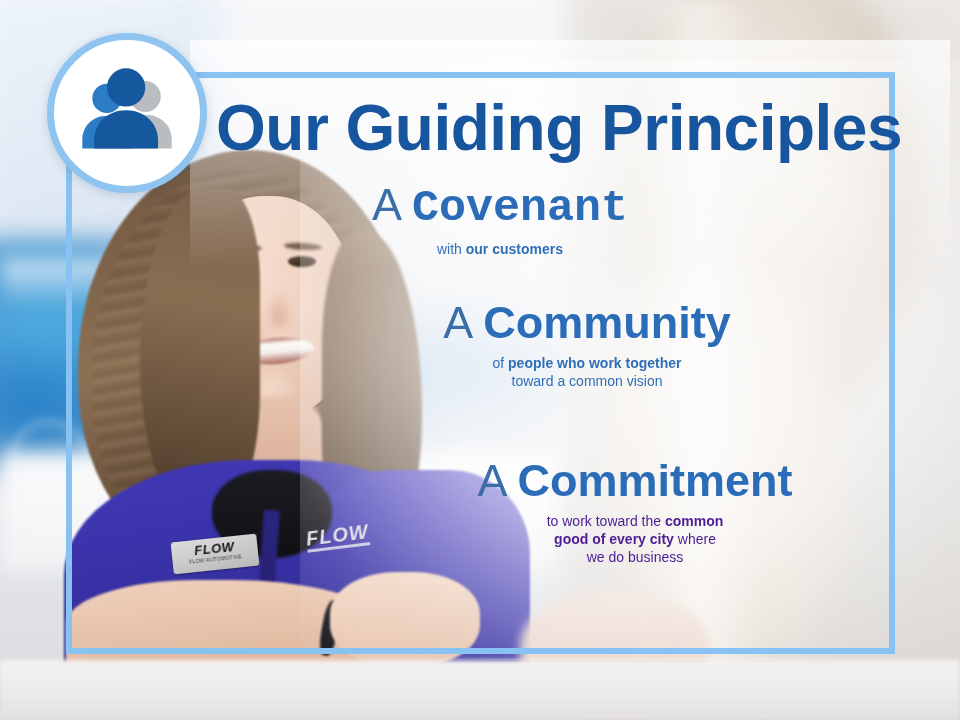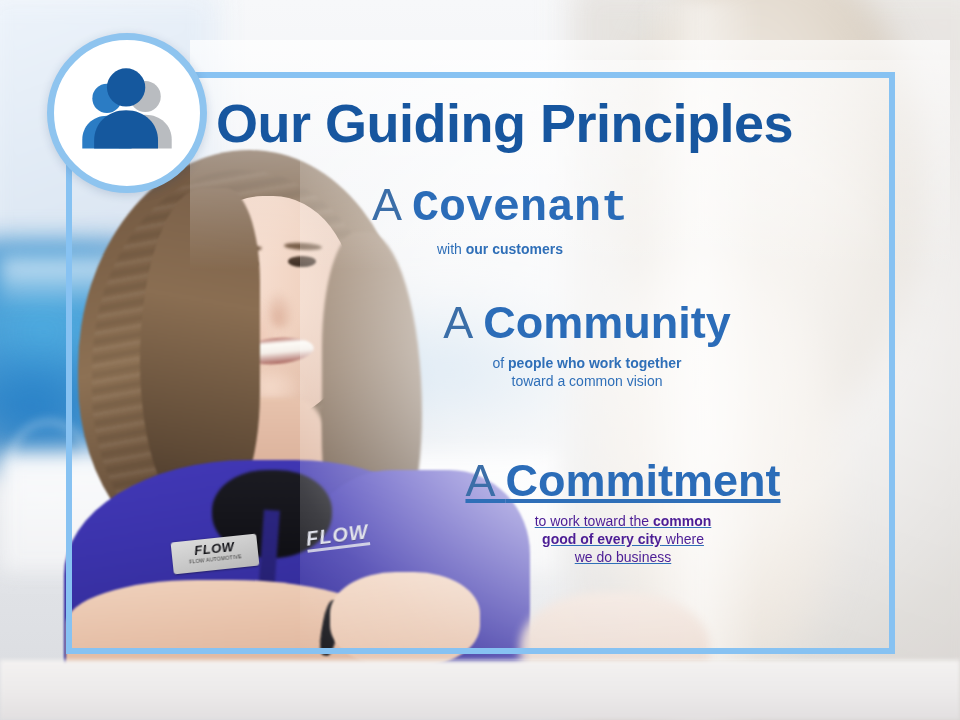--- a/index.html
+++ b/index.html
@@ -246,39 +246,39 @@
   .badge-circle{
     position:absolute;left:47px;top:33px;width:160px;height:160px;border-radius:50%;
     background:#ffffff;border:7px solid #8ec4ef;box-sizing:border-box;
     box-shadow:0 2px 10px rgba(25,60,110,.18);
   }
   .badge-icon{position:absolute;left:0;top:0;width:100%;height:100%;}
 
   
   .title{
     position:absolute;left:216px;top:96px;width:660px;
-    font-size:54px;font-weight:bold;color:#17569f;
+    font-size:64px;font-weight:bold;color:#17569f;
     letter-spacing:-.5px;line-height:1;white-space:nowrap;
   }
 
   .block{position:absolute;text-align:center;color:#2f6fb8;}
   .block .head{
     font-size:45px;line-height:1.02;white-space:nowrap;
     color:#2f6fb8;
   }
   .block .head .art{font-weight:normal;color:#3b6ea8;}
   .block .head .kw{font-weight:bold;color:#2b6cb8;}
   .block .sub{
     font-size:14px;line-height:1.28;color:#2f6fb8;margin-top:9px;
   }
   .block .sub b{font-weight:bold;}
 
   #block-covenant{left:300px;top:182px;width:400px;}
   #block-community{left:362px;top:300px;width:450px;}
-  #block-commitment{left:388px;top:458px;width:470px;text-decoration:underline;}
+  #block-commitment{left:400px;top:458px;width:470px;}
 </style>
 </head>
 <body>
 
 <div class="stage">
 
   <div class="photo">
     <div class="bg-room"></div>
     <div class="bg-panelA"></div>
     <div class="bg-car"></div>

